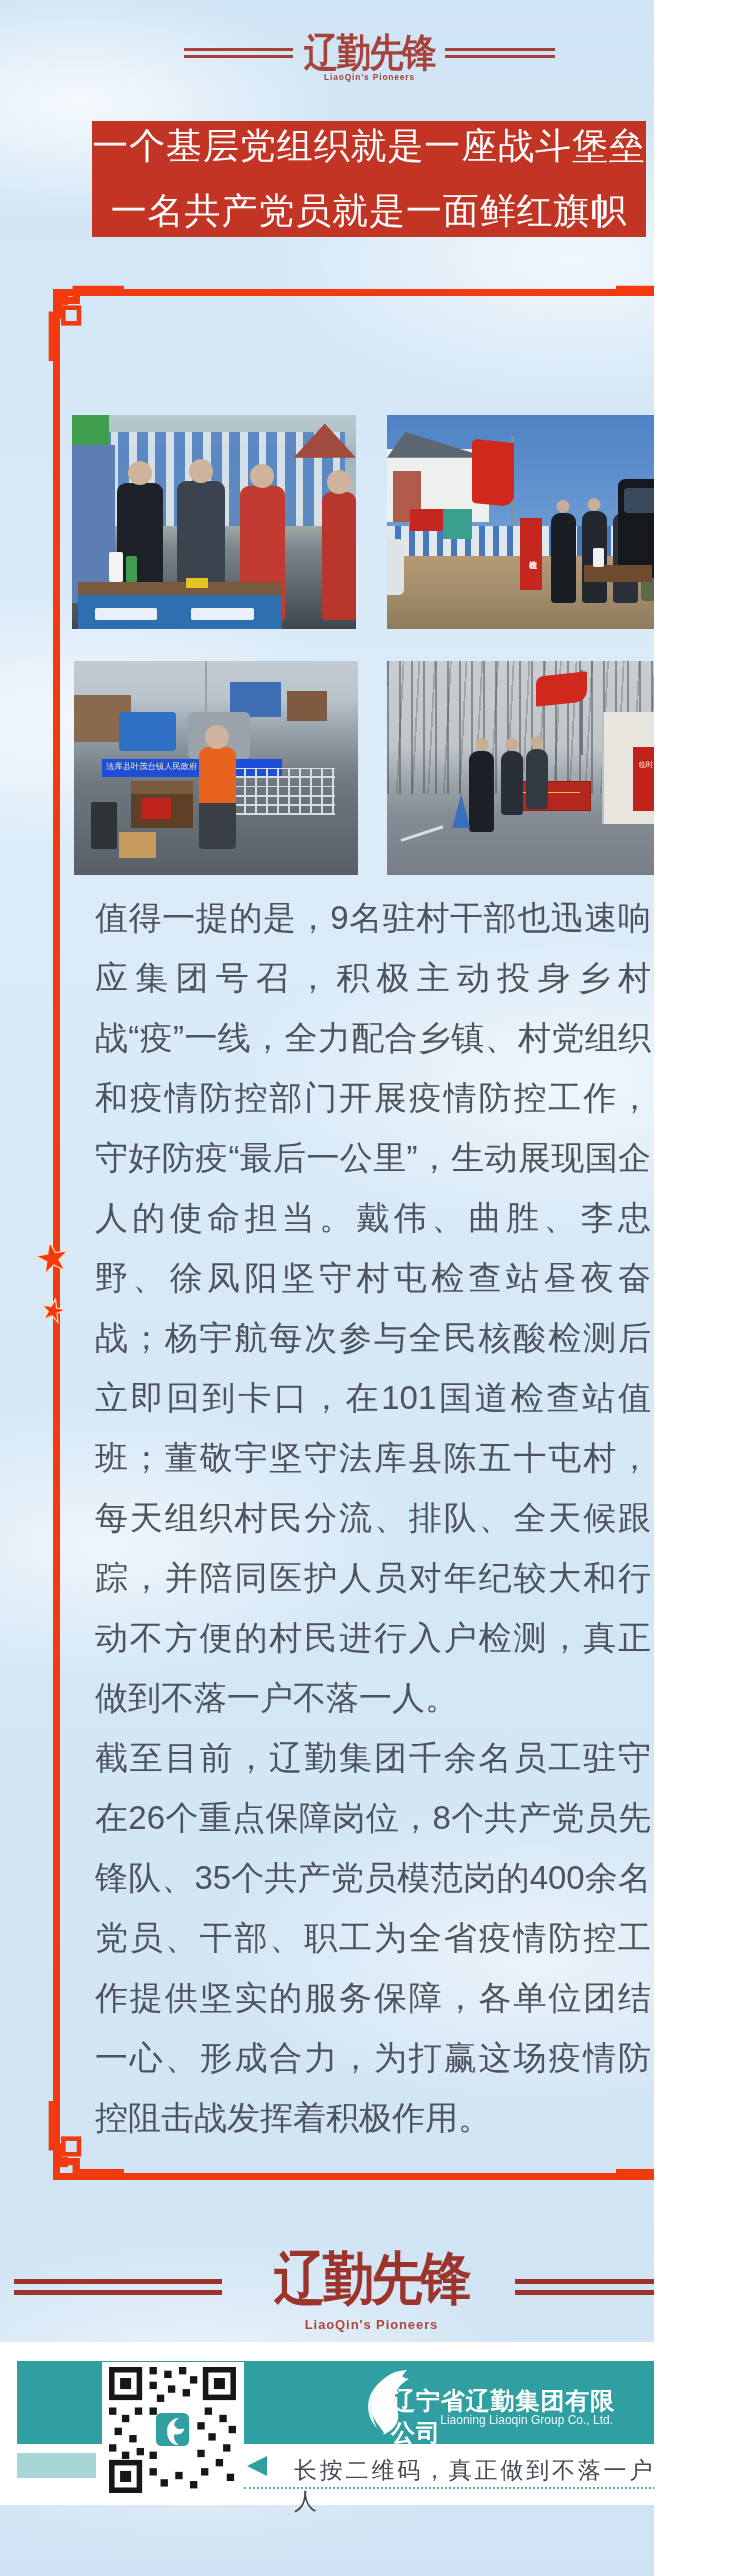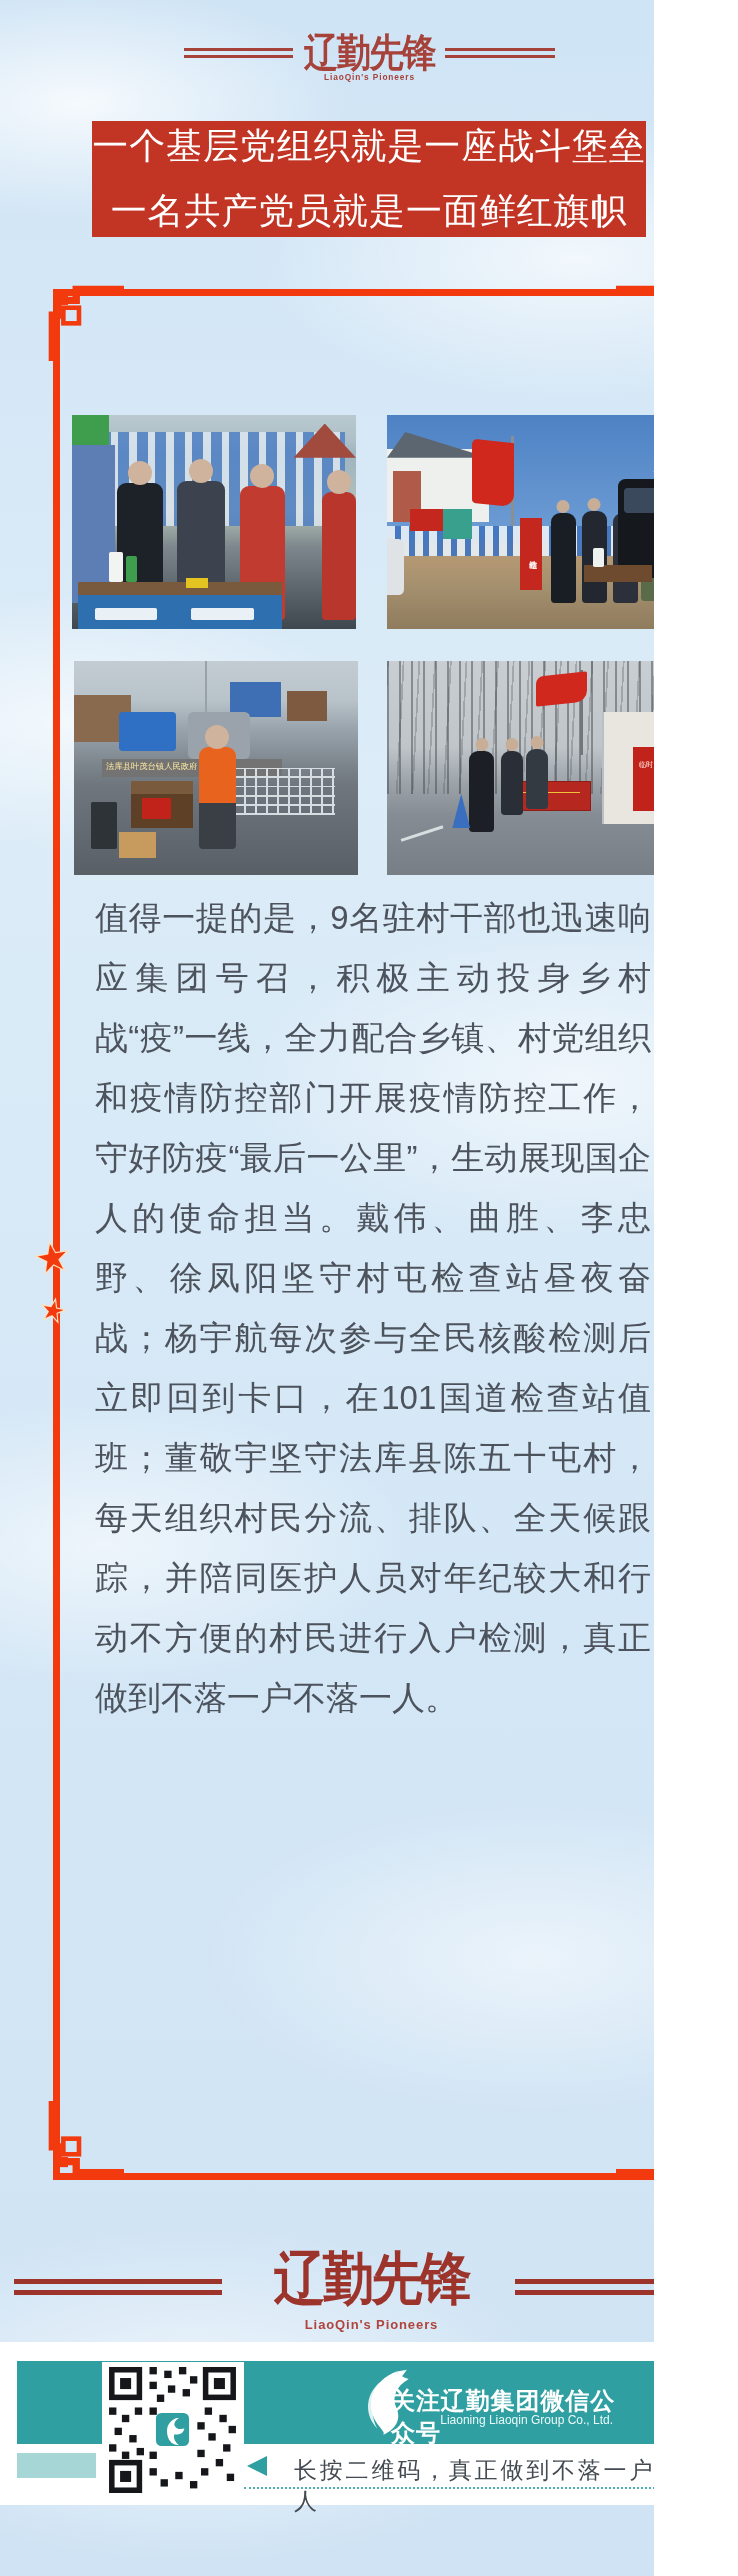--- a/index.html
+++ b/index.html
@@ -144,21 +144,21 @@
   </div>
 
   <div class="abs photo" style="left:74px;top:661px;width:284px;height:214px;">
     <div class="abs" style="inset:0;background:linear-gradient(180deg,#c3ccd3 0%,#b9c3ca 18%,#98a3ac 32%,#7d868d 48%,#6f767d 58%,#585f66 100%);"></div>
     <div class="abs" style="left:0;top:16%;width:20%;height:22%;background:#8a6a4e;"></div>
     <div class="abs" style="left:55%;top:10%;width:18%;height:16%;background:#3e6fb5;"></div>
     <div class="abs" style="left:75%;top:14%;width:14%;height:14%;background:#7e5a40;"></div>
     <div class="abs" style="left:46%;top:0;width:1%;height:30%;background:#9aa1a8;"></div>
     <div class="abs" style="left:16%;top:24%;width:20%;height:18%;background:#2f6fc4;border-radius:3.7px;"></div>
     <div class="abs" style="left:40%;top:24%;width:22%;height:22%;background:#9aa3ab;border-radius:5.5px;"></div>
-    <div class="abs" style="left:10%;top:46%;width:62%;height:8%;background:#737373;color:#ffe9a0;font-size:8.3px;line-height:1.9;padding-left:3.7px;white-space:nowrap;overflow:hidden;">法库县叶茂台镇人民政府</div>
+    <div class="abs" style="left:10%;top:46%;width:62%;height:8%;background:#1d4ed8;color:#ffe9a0;font-size:8.3px;line-height:1.9;padding-left:3.7px;white-space:nowrap;overflow:hidden;">法库县叶茂台镇人民政府</div>
     <div class="abs" style="left:56%;top:50%;width:36%;height:22%;background:repeating-linear-gradient(90deg,#d8dde2 0 1.8px,transparent 1.8px 11px),repeating-linear-gradient(0deg,#d8dde2 0 1.8px,transparent 1.8px 9.2px);"></div>
     <div class="ps" style="left:44%;top:40%;width:13%;height:48%;background:linear-gradient(#e8641e 0 55%,#3a3f46 55%);"></div>
     <div class="abs" style="left:20%;top:56%;width:22%;height:6%;background:#7a5a3c;"></div>
     <div class="abs" style="left:20%;top:62%;width:22%;height:16%;background:#5e4026;"></div>
     <div class="abs" style="left:24%;top:64%;width:10%;height:10%;background:#c1231a;"></div>
     <div class="abs" style="left:6%;top:66%;width:9%;height:22%;background:#2e3338;border-radius:1.8px;"></div>
     <div class="abs" style="left:16%;top:80%;width:13%;height:12%;background:#c79a5e;"></div>
   </div>
 
   <div class="abs photo" style="left:387px;top:661px;width:288px;height:214px;padding-left:28px;">
@@ -172,20 +172,21 @@
     <div class="abs" style="left:39%;top:61%;width:22%;height:1.8px;background:#f0c23a;"></div>
     <div class="ps small" style="left:26%;top:42%;width:8%;height:38%;background:#1c2026;"></div>
     <div class="ps small" style="left:36%;top:42%;width:7%;height:30%;background:#2a2f37;"></div>
     <div class="ps small" style="left:44%;top:41%;width:7%;height:28%;background:#343a42;"></div>
     <div class="abs" style="left:20%;top:62%;width:7%;height:16%;background:#3a6fc0;clip-path:polygon(50% 0,90% 100%,10% 100%);"></div>
     <div class="abs" style="left:4%;top:80%;width:14%;height:2.8px;background:#d8dde0;transform:rotate(-18deg);"></div>
   </div>
 
   <div class="abs" id="article-text">
     <p>值得一提的是，9名驻村干部也迅速响应集团号召，积极主动投身乡村战“疫”一线，全力配合乡镇、村党组织和疫情防控部门开展疫情防控工作，守好防疫“最后一公里”，生动展现国企人的使命担当。戴伟、曲胜、李忠野、徐凤阳坚守村屯检查站昼夜奋战；杨宇航每次参与全民核酸检测后立即回到卡口，在101国道检查站值班；董敬宇坚守法库县陈五十屯村，每天组织村民分流、排队、全天候跟踪，并陪同医护人员对年纪较大和行动不方便的村民进行入户检测，真正做到不落一户不落一人。</p>
+    <p>截至目前，辽勤集团千余名员工驻守在26个重点保障岗位，8个共产党员先锋队、35个共产党员模范岗的400余名党员、干部、职工为全省疫情防控工作提供坚实的服务保障，各单位团结一心、形成合力，为打赢这场疫情防控阻击战发挥着积极作用。</p>
   </div>
 
   <div class="star" style="left:653px;top:447px;width:54px;height:54px;transform:rotate(-12deg);">
       <div class="so"></div>
       <div class="si"></div>
     </div>
   <div class="star" style="left:659px;top:525px;width:42px;height:42px;transform:rotate(8deg);">
       <div class="so"></div>
       <div class="si"></div>
     </div>
@@ -264,21 +265,21 @@
     <rect x="51" y="50" width="36" height="36" rx="6" fill="#2f9fa1"></rect>
     <path d="M72 56 q-12 6 -8 20 q2 8 12 9 q-7 -6 -5 -12 q9 2 11 -6 q-9 2 -11 -4 q0 -5 5 -7 q-2 -1 -4 0 Z" fill="#fff"></path>
   </svg>
 
   <svg class="abs" style="left:359px;top:2368px;" width="59" height="68" viewBox="0 0 64 74">
     <path d="M40 4 C16 14 8 34 16 54 C20 64 30 70 26 73 C42 66 46 54 40 42 C36 32 40 20 54 12 C48 10 44 8 40 4 Z" fill="#fff"></path>
     <path d="M22 16 C6 30 6 52 20 66 C12 52 14 34 28 22 Z" fill="#fff" opacity=".85"></path>
     <path d="M40 4 L52 2 L46 10 Z" fill="#fff"></path>
   </svg>
 
-  <div class="abs" id="company-cn">关注辽勤集团微信公众号</div>
+  <div class="abs" id="company-cn">辽宁省辽勤集团有限公司</div>
   <div class="abs" id="company-en">Liaoning Liaoqin Group Co., Ltd.</div>
 
   <div class="abs" id="row2-strip"></div>
   <div class="abs" id="tip-triangle"></div>
   <div class="abs" id="tip-text">长按二维码，真正做到不落一户不落一人</div>
   <div class="abs" id="dotted-line"></div>
 
 </div>
 
 

